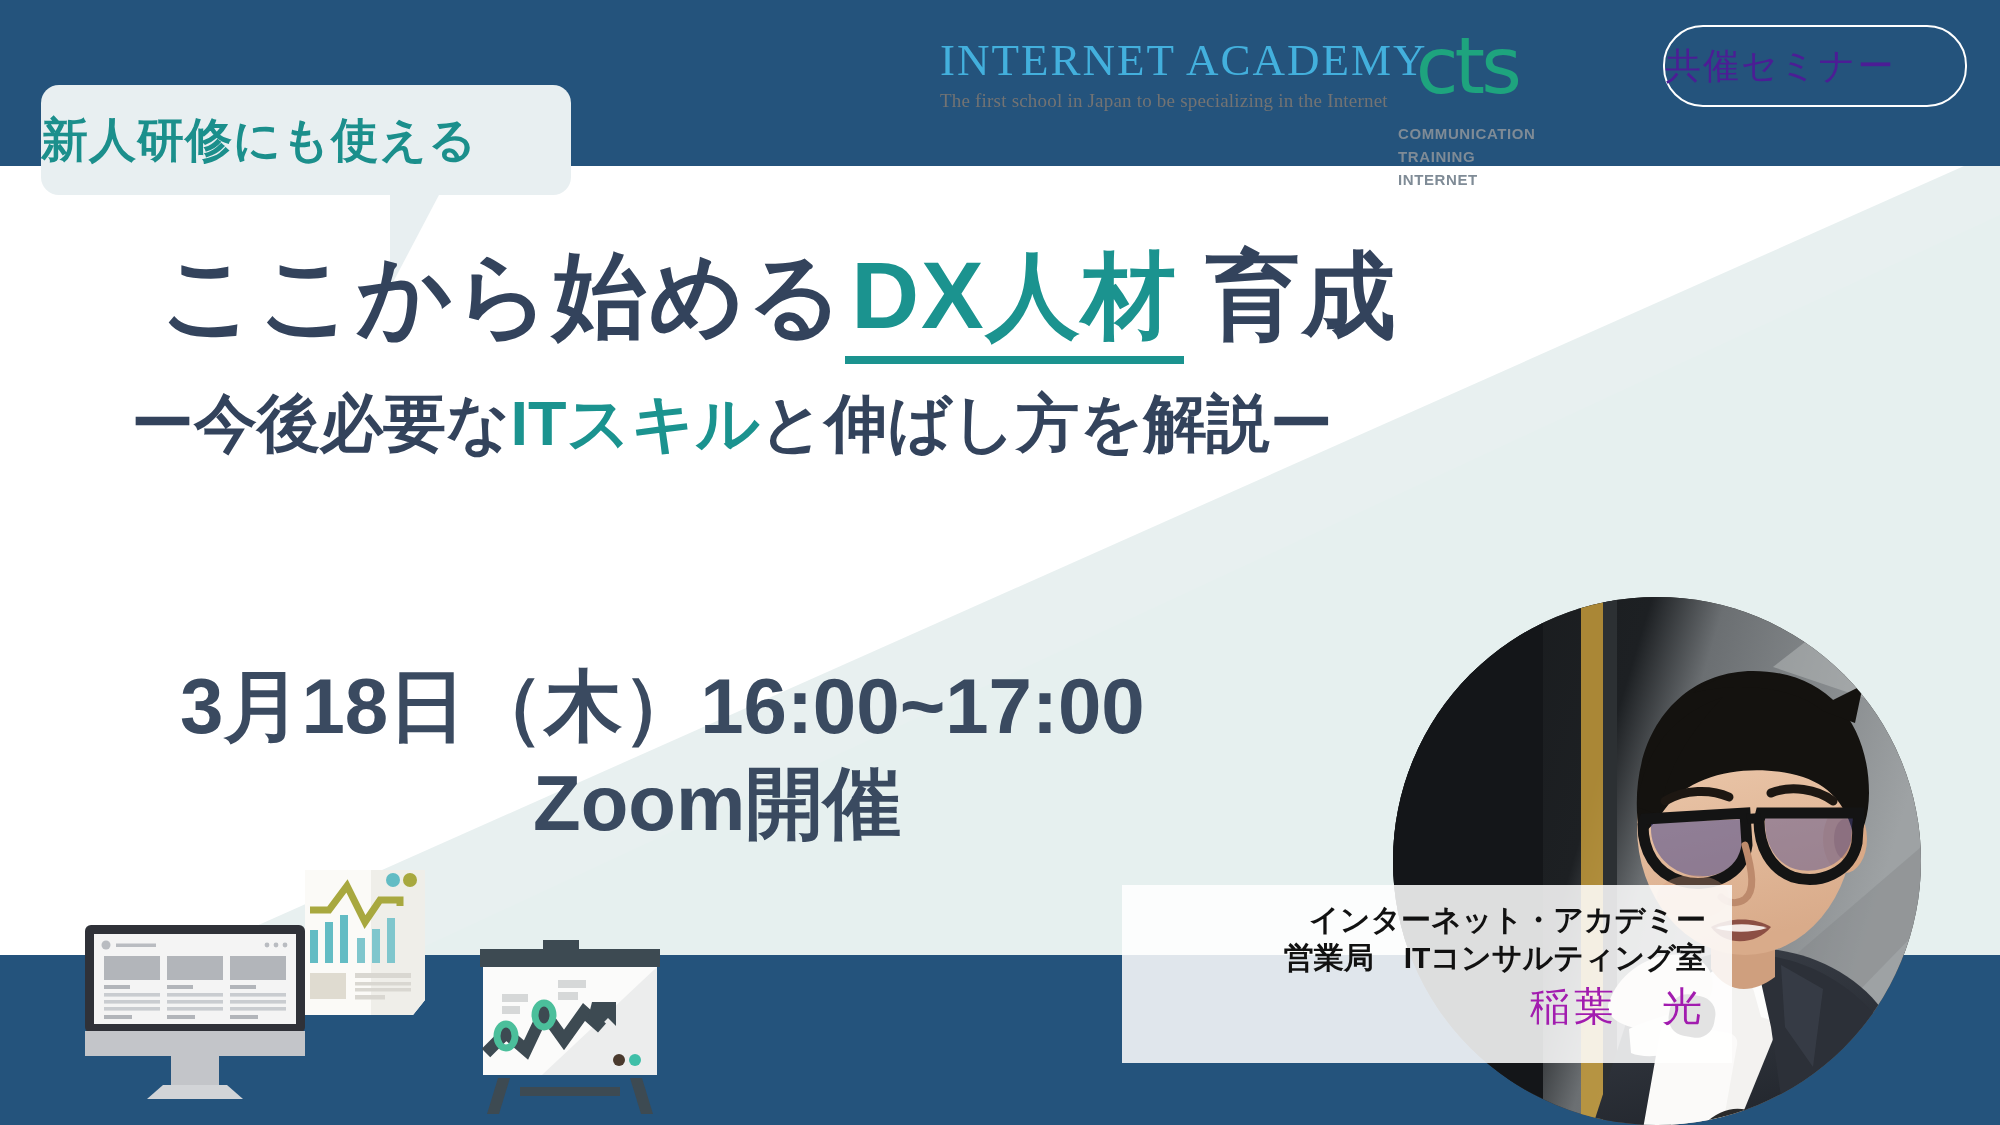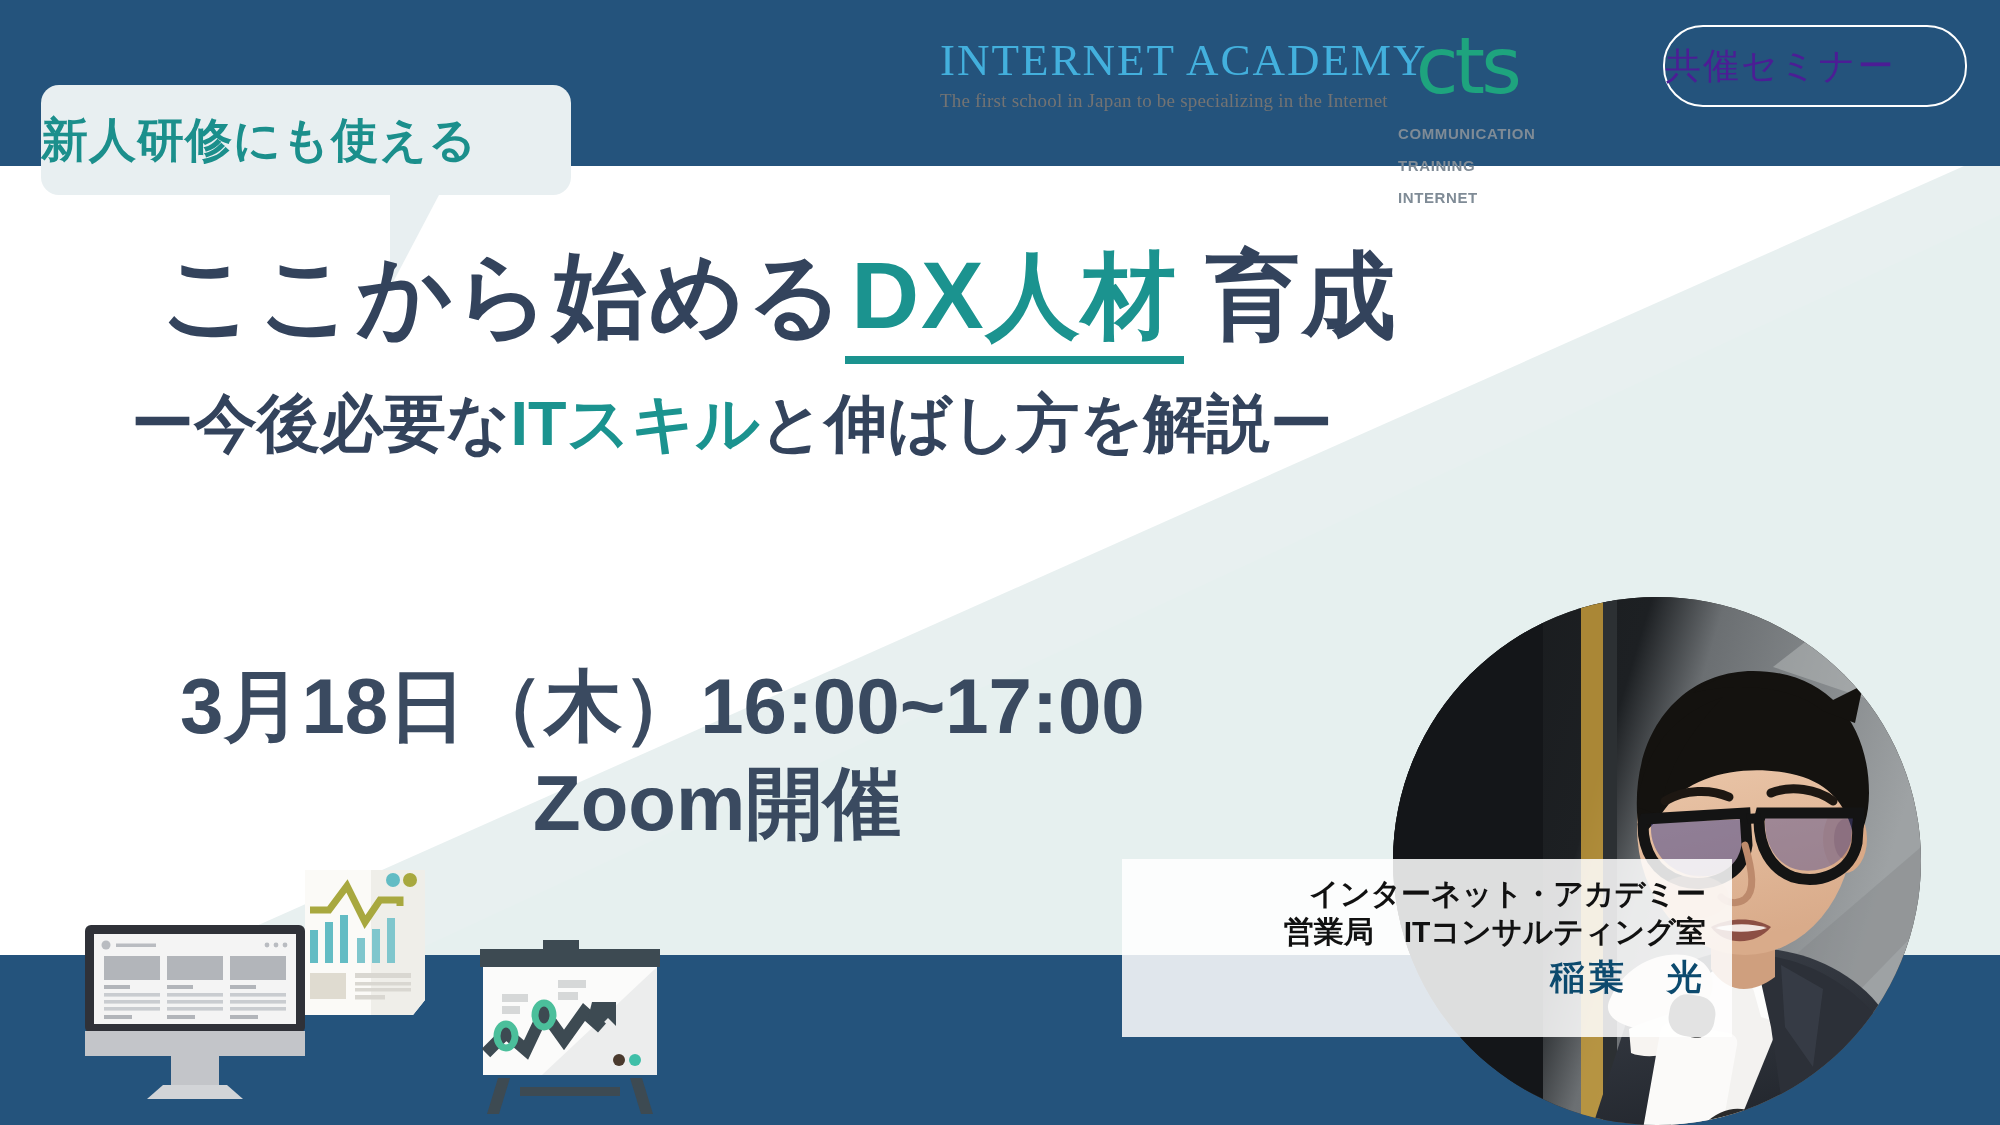--- a/index.html
+++ b/index.html
@@ -51,21 +51,21 @@
   }
 
   .cts-logo{
     position:absolute;left:1398px;top:32px;display:flex;align-items:center;gap:12px;flex-direction:column;
   }
   .cts-mark{
     font-family:"DejaVu Sans","Liberation Sans",sans-serif;
     font-size:78px;line-height:0.88;font-weight:400;color:#1ea47e;letter-spacing:-4px;
   }
   .cts-words{
-    display:flex;flex-direction:column;justify-content:center;gap:15px;
+    display:flex;flex-direction:column;justify-content:center;gap:6px;
     font-size:15px;font-weight:bold;letter-spacing:0.6px;color:#7f8b96;
     padding-top:12px;
   }
 
   .badge{
     position:absolute;left:1663px;top:25px;width:300px;height:78px;
     border:2.5px solid #ffffff;border-radius:40px;
     display:flex;align-items:center;justify-content:flex-start;
     color:#4c1d95;font-size:36px;letter-spacing:2px;
   }
@@ -131,28 +131,28 @@
   .photo{
     position:absolute;left:1393px;top:597px;width:528px;height:528px;
     border-radius:50%;
     overflow:hidden;
     background:#2b2b2b;
   }
   .photo svg{display:block;}
 
   
   .nameplate{
-    position:absolute;left:1122px;top:859px;width:610px;height:178px;
+    position:absolute;left:1122px;top:885px;width:610px;height:178px;
     background:rgba(255,255,255,0.86);
     padding:16px 26px 0 0;box-sizing:border-box;
     text-align:right;
   }
   .np-l1{font-size:30px;font-weight:bold;color:#111;letter-spacing:0px;line-height:1.28;}
   .np-l2{font-size:30px;font-weight:bold;color:#111;letter-spacing:0px;line-height:1.28;}
-  .np-name{font-size:35px;font-weight:bold;color:#0c4a6e;letter-spacing:4px;line-height:1.2;margin-top:4px;}
+  .np-name{font-size:40px;font-weight:normal;color:#a21caf;letter-spacing:4px;line-height:1.2;margin-top:4px;}
 </style>
 </head>
 <body>
 
 <div id="banner">
 
   <div class="bg-white"></div>
   <div class="bg-wedge"></div>
   <div class="bg-wedge2"></div>
   <div class="bg-header"></div>

